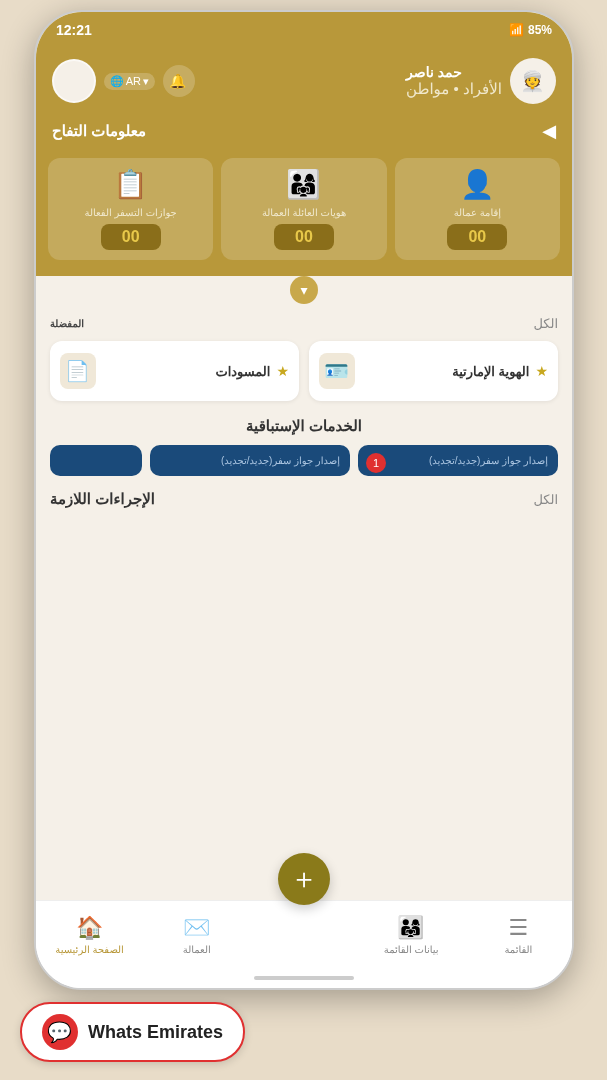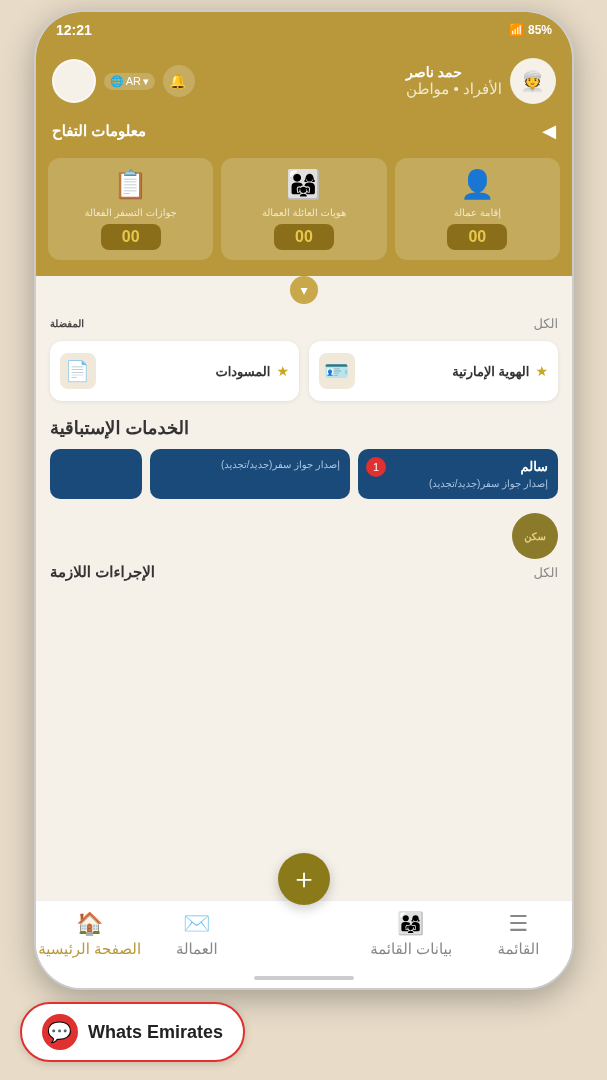--- a/index.html
+++ b/index.html
@@ -188,22 +188,22 @@
       width: 36px; height: 36px;
       background: #f0e8d8;
       border-radius: 8px;
       display: flex; align-items: center; justify-content: center;
       font-size: 20px;
     }
     .star-icon { color: #c8a820; font-size: 14px; }
 
     
     .proactive-title {
-      text-align: left;
-      font-size: 18px;
+      text-align: center;
+      font-size: 15px;
       font-weight: bold;
       color: #333;
       margin-bottom: 10px;
       direction: rtl;
     }
 
     .proactive-cards {
       display: flex;
       gap: 8px;
       direction: rtl;
@@ -273,21 +273,21 @@
     }
     .nav-item {
       display: flex;
       flex-direction: column;
       align-items: center;
       gap: 3px;
       flex: 1;
     }
     .nav-icon { font-size: 22px; color: #888; }
     .nav-icon.active { color: #b8983a; }
-    .nav-label { font-size: 15px; color: #888; direction: rtl; }
+    .nav-label { font-size: 10px; color: #888; direction: rtl; }
     .nav-label.active { color: #b8983a; }
 
     .fab-btn {
       width: 52px; height: 52px;
       background: #8a7a1a;
       border-radius: 50%;
       display: flex; align-items: center; justify-content: center;
       color: #fff;
       font-size: 28px;
       position: absolute;
@@ -442,35 +442,29 @@
             <div class="service-card-icon-wrap">
               <span>📄</span>
             </div>
           </div>
         </div>
 
         <div class="proactive-title">الخدمات الإستباقية</div>
 
         <div class="proactive-cards">
           <div class="pro-card">
-            <div class="pro-card-name">سالم</div>
             <div class="pro-card-service">إصدار جواز سفر(جديد/تجديد)</div>
             <div class="pro-badge">1</div>
           </div>
           <div class="pro-card">
             <div class="pro-card-service">إصدار جواز سفر(جديد/تجديد)</div>
           </div>
           <div class="pro-card" style="flex:0.4;"></div>
         </div>
 
-        <div class="sakan-wrap">
-          <div class="sakan-circle">
-            <span>سكن</span>
-          </div>
-        </div>
 
         <div class="proc-section">
           <span class="proc-link">الكل</span>
           <span class="proc-title">الإجراءات اللازمة</span>
         </div>
 
       </div>
     </div>
 
     <div class="bottom-nav">

